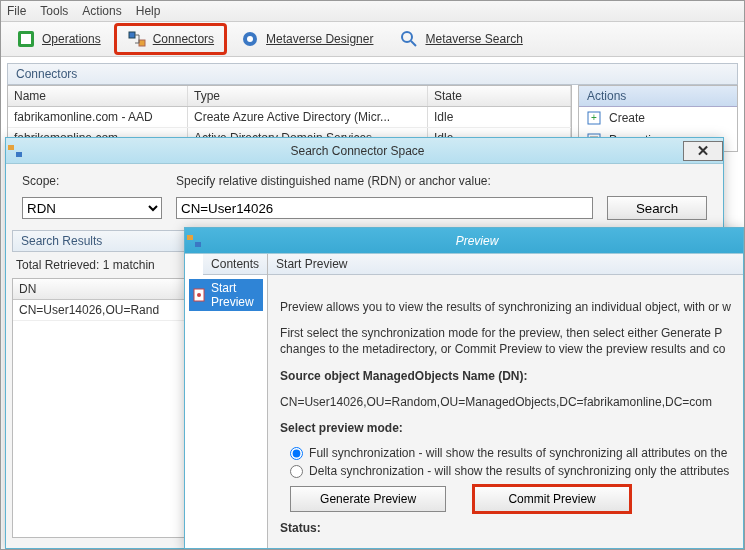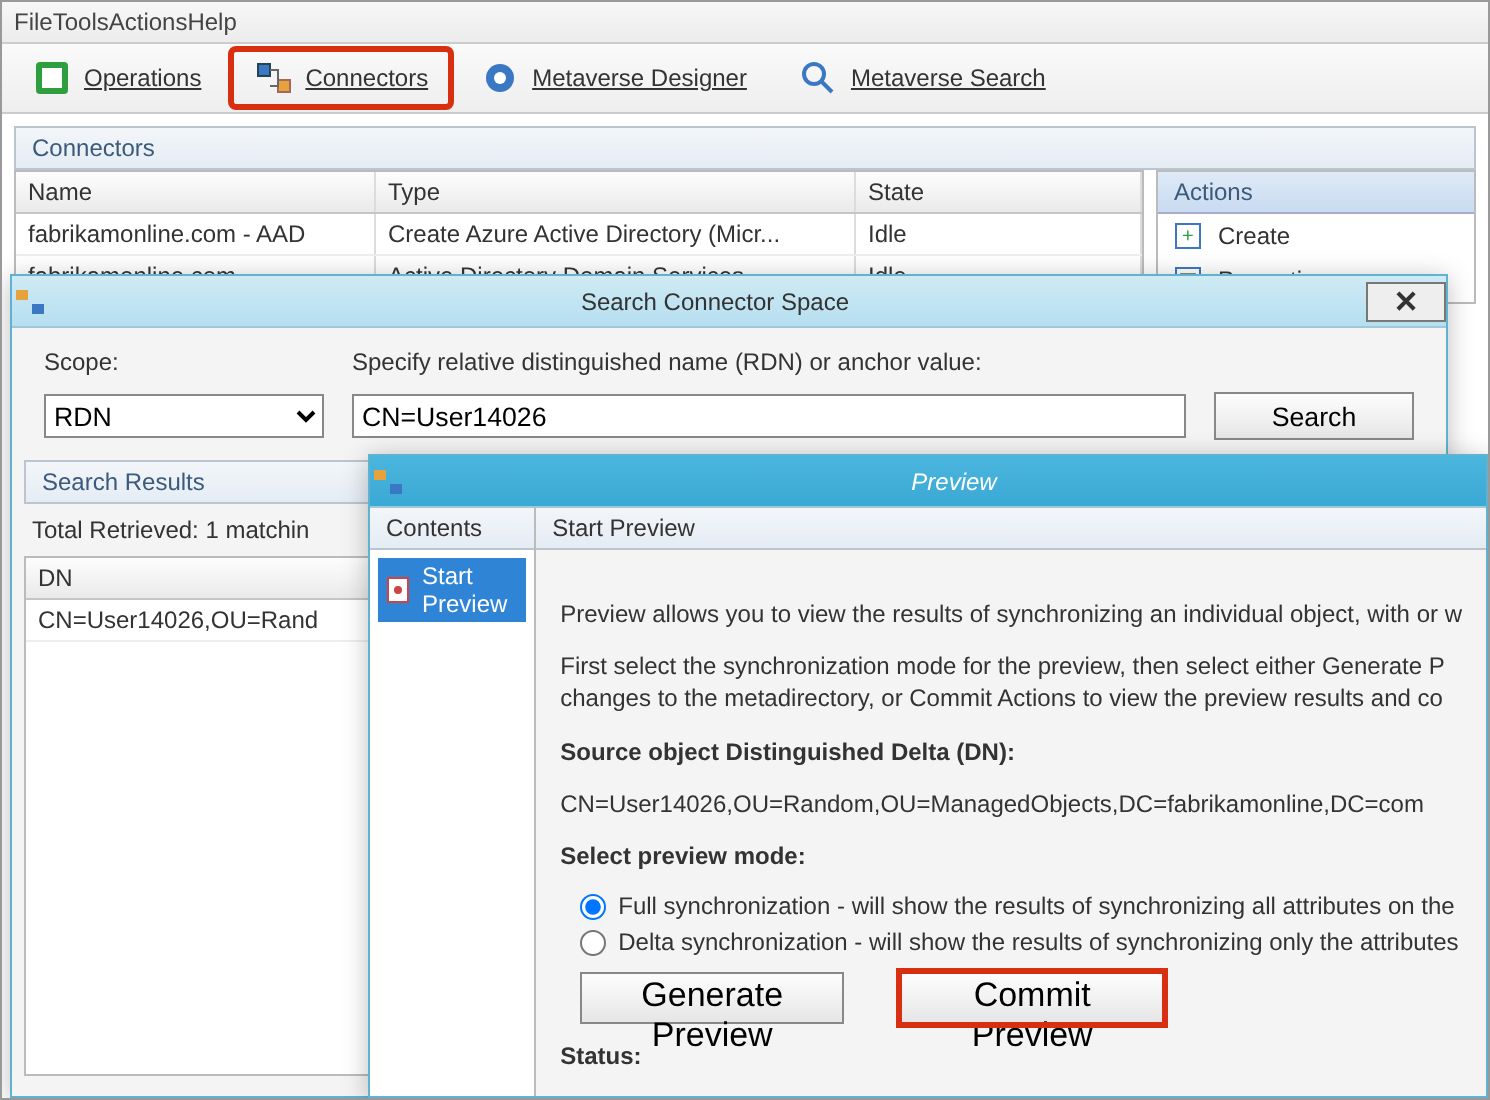--- a/index.html
+++ b/index.html
@@ -14,20 +14,21 @@
     overflow: hidden;
     position: relative;
     border: 1px solid #999;
   }
   
   .menubar {
     background: linear-gradient(#f7f7f7,#ececec);
     border-bottom: 1px solid #ccc;
     padding: 3px 6px;
     display: flex;
+    gap: 14px;
   }
   .menubar span { color: #444; }
   
   .toolbar {
     background: linear-gradient(#fafafa,#eee);
     border-bottom: 1px solid #ccc;
     padding: 3px 4px;
     display: flex;
     gap: 4px;
     align-items: center;
@@ -123,21 +124,21 @@
   .dn-grid .grid-head div { flex:1; }
   .dn-grid .grid-row div { flex:1; }
 
   
   .win-pv { left:183px; top:226px; width:560px; height:322px; background:#f4f4f4; }
   .win-pv .titlebar { background:linear-gradient(#4bb6de,#3aa9d4); }
   .win-pv .t-title { color:#fff; font-size:12px;font-style:italic; }
   .pv-body { display:flex; height:calc(100% - 26px); }
   .pv-tree {
     width:155px; border-right:1px solid #bbb; background:#fff;
-    display:flex; flex-direction:column;
+    display:flex; flex-direction:column;align-items:flex-end;
   }
   .pv-tree-head {
     background:linear-gradient(#f3f6f9,#e4ecf4);
     border-bottom:1px solid #bcc5cf; padding:3px 8px;
   }
   .pv-tree-body { flex:1; padding:4px; }
   .tree-item {
     display:flex; align-items:center; gap:4px;
     background:#2f84d6; color:#fff; padding:2px 4px;
   }
@@ -147,23 +148,23 @@
     background:linear-gradient(#f3f6f9,#e4ecf4);
     border-bottom:1px solid #bcc5cf; padding:3px 8px;
   }
   .pv-content { padding:24px 12px; overflow:hidden; font-size:12px; }
   .pv-content p { margin:0 0 10px 0; line-height:1.35; white-space:nowrap; overflow:hidden; }
   .pv-content b { font-weight:bold; }
   .radio-row { display:flex; align-items:center; gap:6px; margin:4px 0 4px 10px; white-space:nowrap; overflow:hidden; }
   .radio-row input { margin:0; }
   .pv-buttons { display:flex; gap:28px; margin:8px 0 8px 10px; }
   .pv-buttons button {
-    width:132px; height:26px; border:1px solid #888;
+    width:156px; height:26px; border:1px solid #888;
     background:linear-gradient(#fdfdfd,#e6e6e6);
-    font-family:inherit; font-size:17px;
+    font-family:inherit; font-size:12px;
   }
   .pv-buttons .highlight { outline:3px solid #d92f11; outline-offset:-1px; }
 </style>
 </head>
 <body>
 
 <div class="menubar">
   <span>File</span>
   <span>Tools</span>
   <span>Actions</span>
@@ -294,22 +295,22 @@
             </svg>
           <span>Start Preview</span>
         </div>
       </div>
     </div>
     <div class="pv-main">
       <div class="pv-main-head">Start Preview</div>
       <div class="pv-content">
         <p>Preview allows you to view the results of synchronizing an individual object, with or w</p>
         <p style="margin-bottom:0">First select the synchronization  mode for the preview, then select either Generate P</p>
-        <p>changes to the metadirectory, or Commit Actions to view the preview results and co</p>
-        <p><b>Source object Distinguished Delta (DN):</b></p>
+        <p>changes to the metadirectory, or Commit Preview to view the preview results and co</p>
+        <p><b>Source object ManagedObjects Name (DN):</b></p>
         <p>CN=User14026,OU=Random,OU=ManagedObjects,DC=fabrikamonline,DC=com</p>
         <p><b>Select preview mode:</b></p>
         <div class="radio-row">
           <input type="radio" name="pmode" checked="" style="">
           <span>Full synchronization - will show the results of synchronizing all attributes on the</span>
         </div>
         <div class="radio-row">
           <input type="radio" name="pmode" style="">
           <span>Delta synchronization - will show the results of synchronizing only the attributes</span>
         </div>

